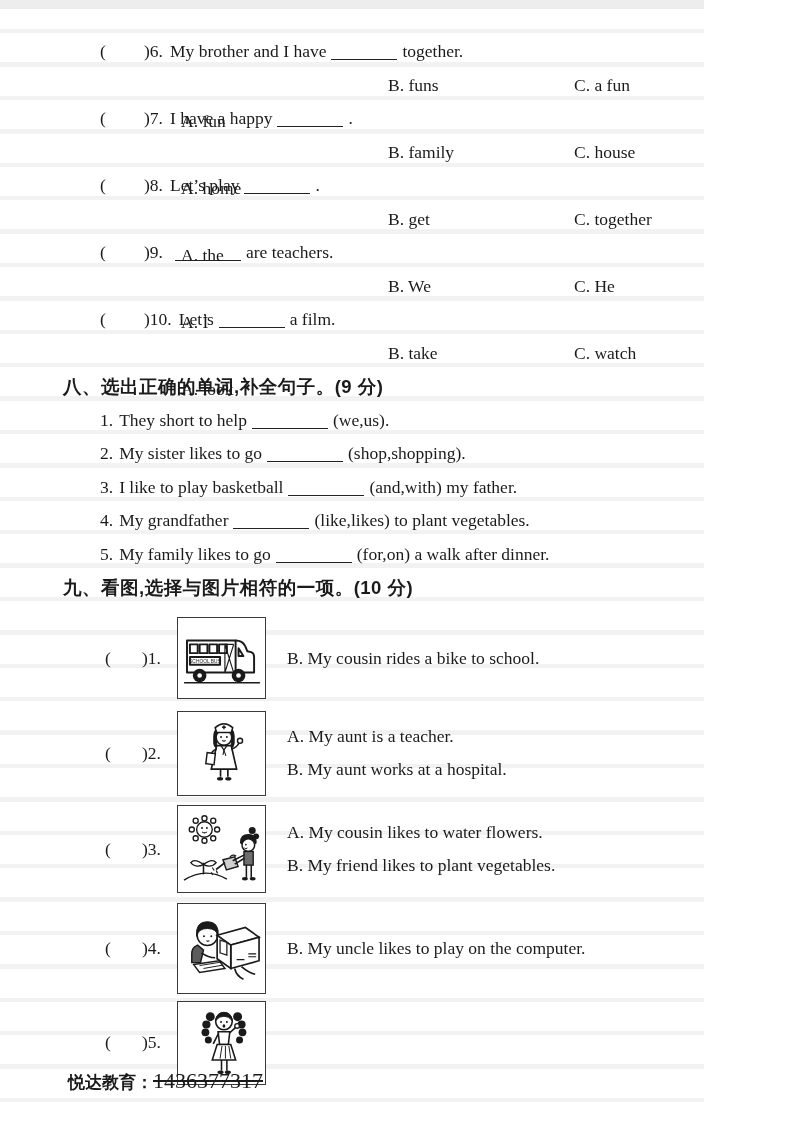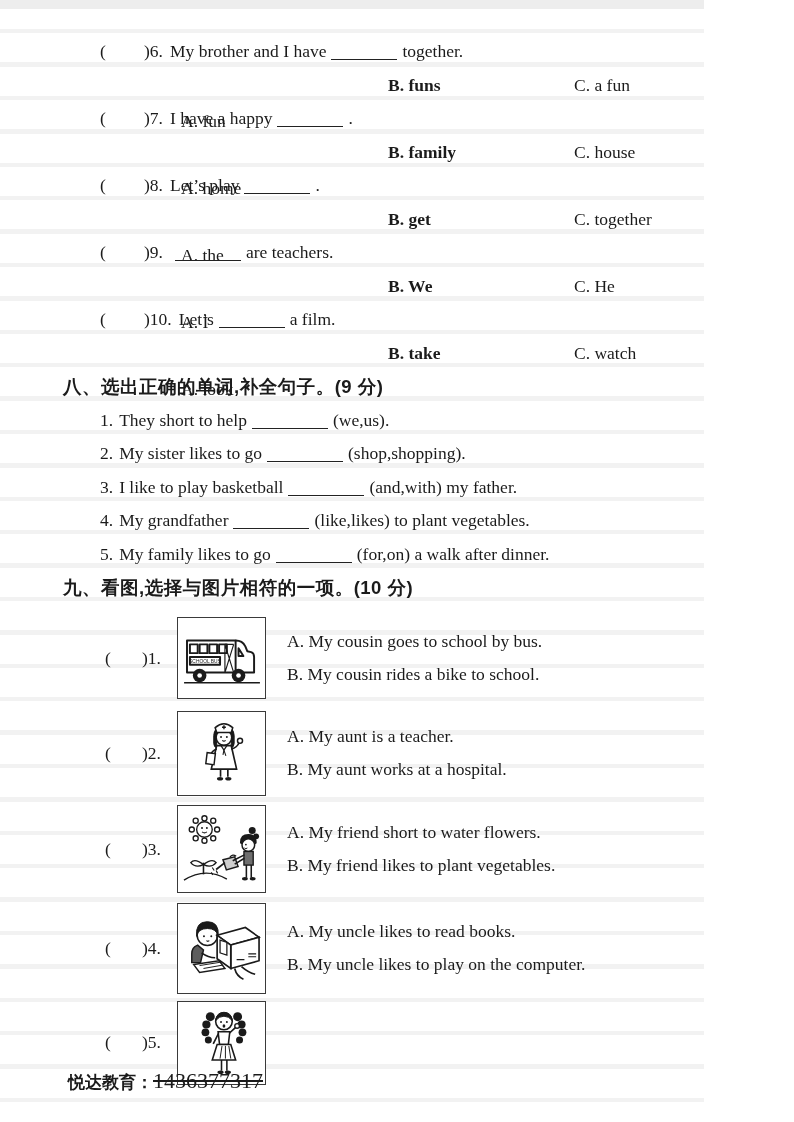--- a/index.html
+++ b/index.html
@@ -18,21 +18,21 @@
   .scan-band-top{position:absolute;top:0;left:0;right:0;height:9px;background:rgba(0,0,0,0.07);}
   .content{position:relative;padding-top:35px;font-size:17.5px;}
 
   
   .q-row{height:33.5px;line-height:33.5px;padding-left:100px;white-space:nowrap;}
   .q-open{display:inline-block;width:44px;}
   .q-label{margin-right:7px;}
   .blank{display:inline-block;width:66px;height:15px;border-bottom:1.6px solid #222;vertical-align:-3px;margin:0 5px;}
   .opt-row{height:33.5px;line-height:33.5px;padding-left:181px;display:flex;}
   .opt-a{width:207px;margin-top:36px;}
-  .opt-b{width:186px;font-weight:bold;}
+  .opt-b{width:186px;}
   .opt-c{flex:1;}
 
   
   .sec-heading{
     height:33.5px;line-height:33.5px;padding-left:63px;
     font-family:"Liberation Sans","DejaVu Sans",sans-serif;
     font-weight:bold;font-size:18.5px;letter-spacing:0.5px;
   }
 
   
@@ -167,21 +167,20 @@
             <g>
               <circle cx="20" cy="54" r="7" fill="#1a1a1a"></circle>
                 <circle cx="20" cy="54" r="2.4" fill="#fff"></circle>
               <circle cx="60" cy="54" r="7" fill="#1a1a1a"></circle>
                 <circle cx="60" cy="54" r="2.4" fill="#fff"></circle>
               <path d="M4 61.5 H82" stroke="#1a1a1a" stroke-width="1.5"></path>
             </g>
           </svg>
         </div>
         <div class="pic-opts">
-          <div class="pic-opt">A. My cousin goes to school by bus.</div>
           <div class="pic-opt">B. My cousin rides a bike to school.</div>
         </div>
       </div>
 
       <div class="pic-row pr2">
         <div class="pic-lead">
           <span class="pic-open">(</span>
           <span>)2.</span>
         </div>
         <div class="pic-box">
@@ -246,21 +245,21 @@
             <path d="M68 56.5 v13 M73 56.5 v13" stroke="#1a1a1a" stroke-width="1.6"></path>
             <ellipse cx="66.5" cy="70.5" rx="3" ry="1.7" fill="#1a1a1a"></ellipse>
             <ellipse cx="74.5" cy="70.5" rx="3" ry="1.7" fill="#1a1a1a"></ellipse>
           </svg>
         </div>
         <div class="pic-lead" style="order:1">
           <span class="pic-open">(</span>
           <span>)3.</span>
         </div>
         <div class="pic-opts" style="order:3">
-          <div class="pic-opt">A. My friend short to water flowers.</div>
+          <div class="pic-opt">A. My cousin likes to water flowers.</div>
           <div class="pic-opt">B. My friend likes to plant vegetables.</div>
         </div>
       </div>
 
       <div class="pic-row pr4">
         <div class="pic-lead">
           <span class="pic-open">(</span>
           <span>)4.</span>
         </div>
         <div class="pic-box">
@@ -276,21 +275,20 @@
             <polygon points="52,37 81,29 81,53 52,61" fill="#fff" stroke="#1a1a1a" stroke-width="1.7"></polygon>
             <polygon points="38,27 52,37 52,61 38,51" fill="#fff" stroke="#1a1a1a" stroke-width="1.7"></polygon>
             <rect x="41" y="32" width="7" height="13" fill="#fff" stroke="#1a1a1a" stroke-width="1.3" transform="skewY(18)" transform-origin="41 32"></rect>
             <path d="M70 46 h8 M70 49 h8 M58 52 h8" stroke="#1a1a1a" stroke-width="1.2"></path>
             <polygon points="14,57 40,53 46,61 20,65" fill="#fff" stroke="#1a1a1a" stroke-width="1.5"></polygon>
             <path d="M20 58 l22 -3.5 M24 61 l20 -3.5" stroke="#1a1a1a" stroke-width="1"></path>
             <path d="M56 61 q2 8 9 11 M63 59 q7 6 14 8" fill="none" stroke="#1a1a1a" stroke-width="1.7"></path>
           </svg>
         </div>
         <div class="pic-opts">
-          <div class="pic-opt">A. My uncle likes to read books.</div>
           <div class="pic-opt">B. My uncle likes to play on the computer.</div>
         </div>
       </div>
 
       <div class="pic-row pr5">
         <div class="pic-lead">
           <span class="pic-open">(</span>
           <span>)5.</span>
         </div>
         <div class="pic-box">

